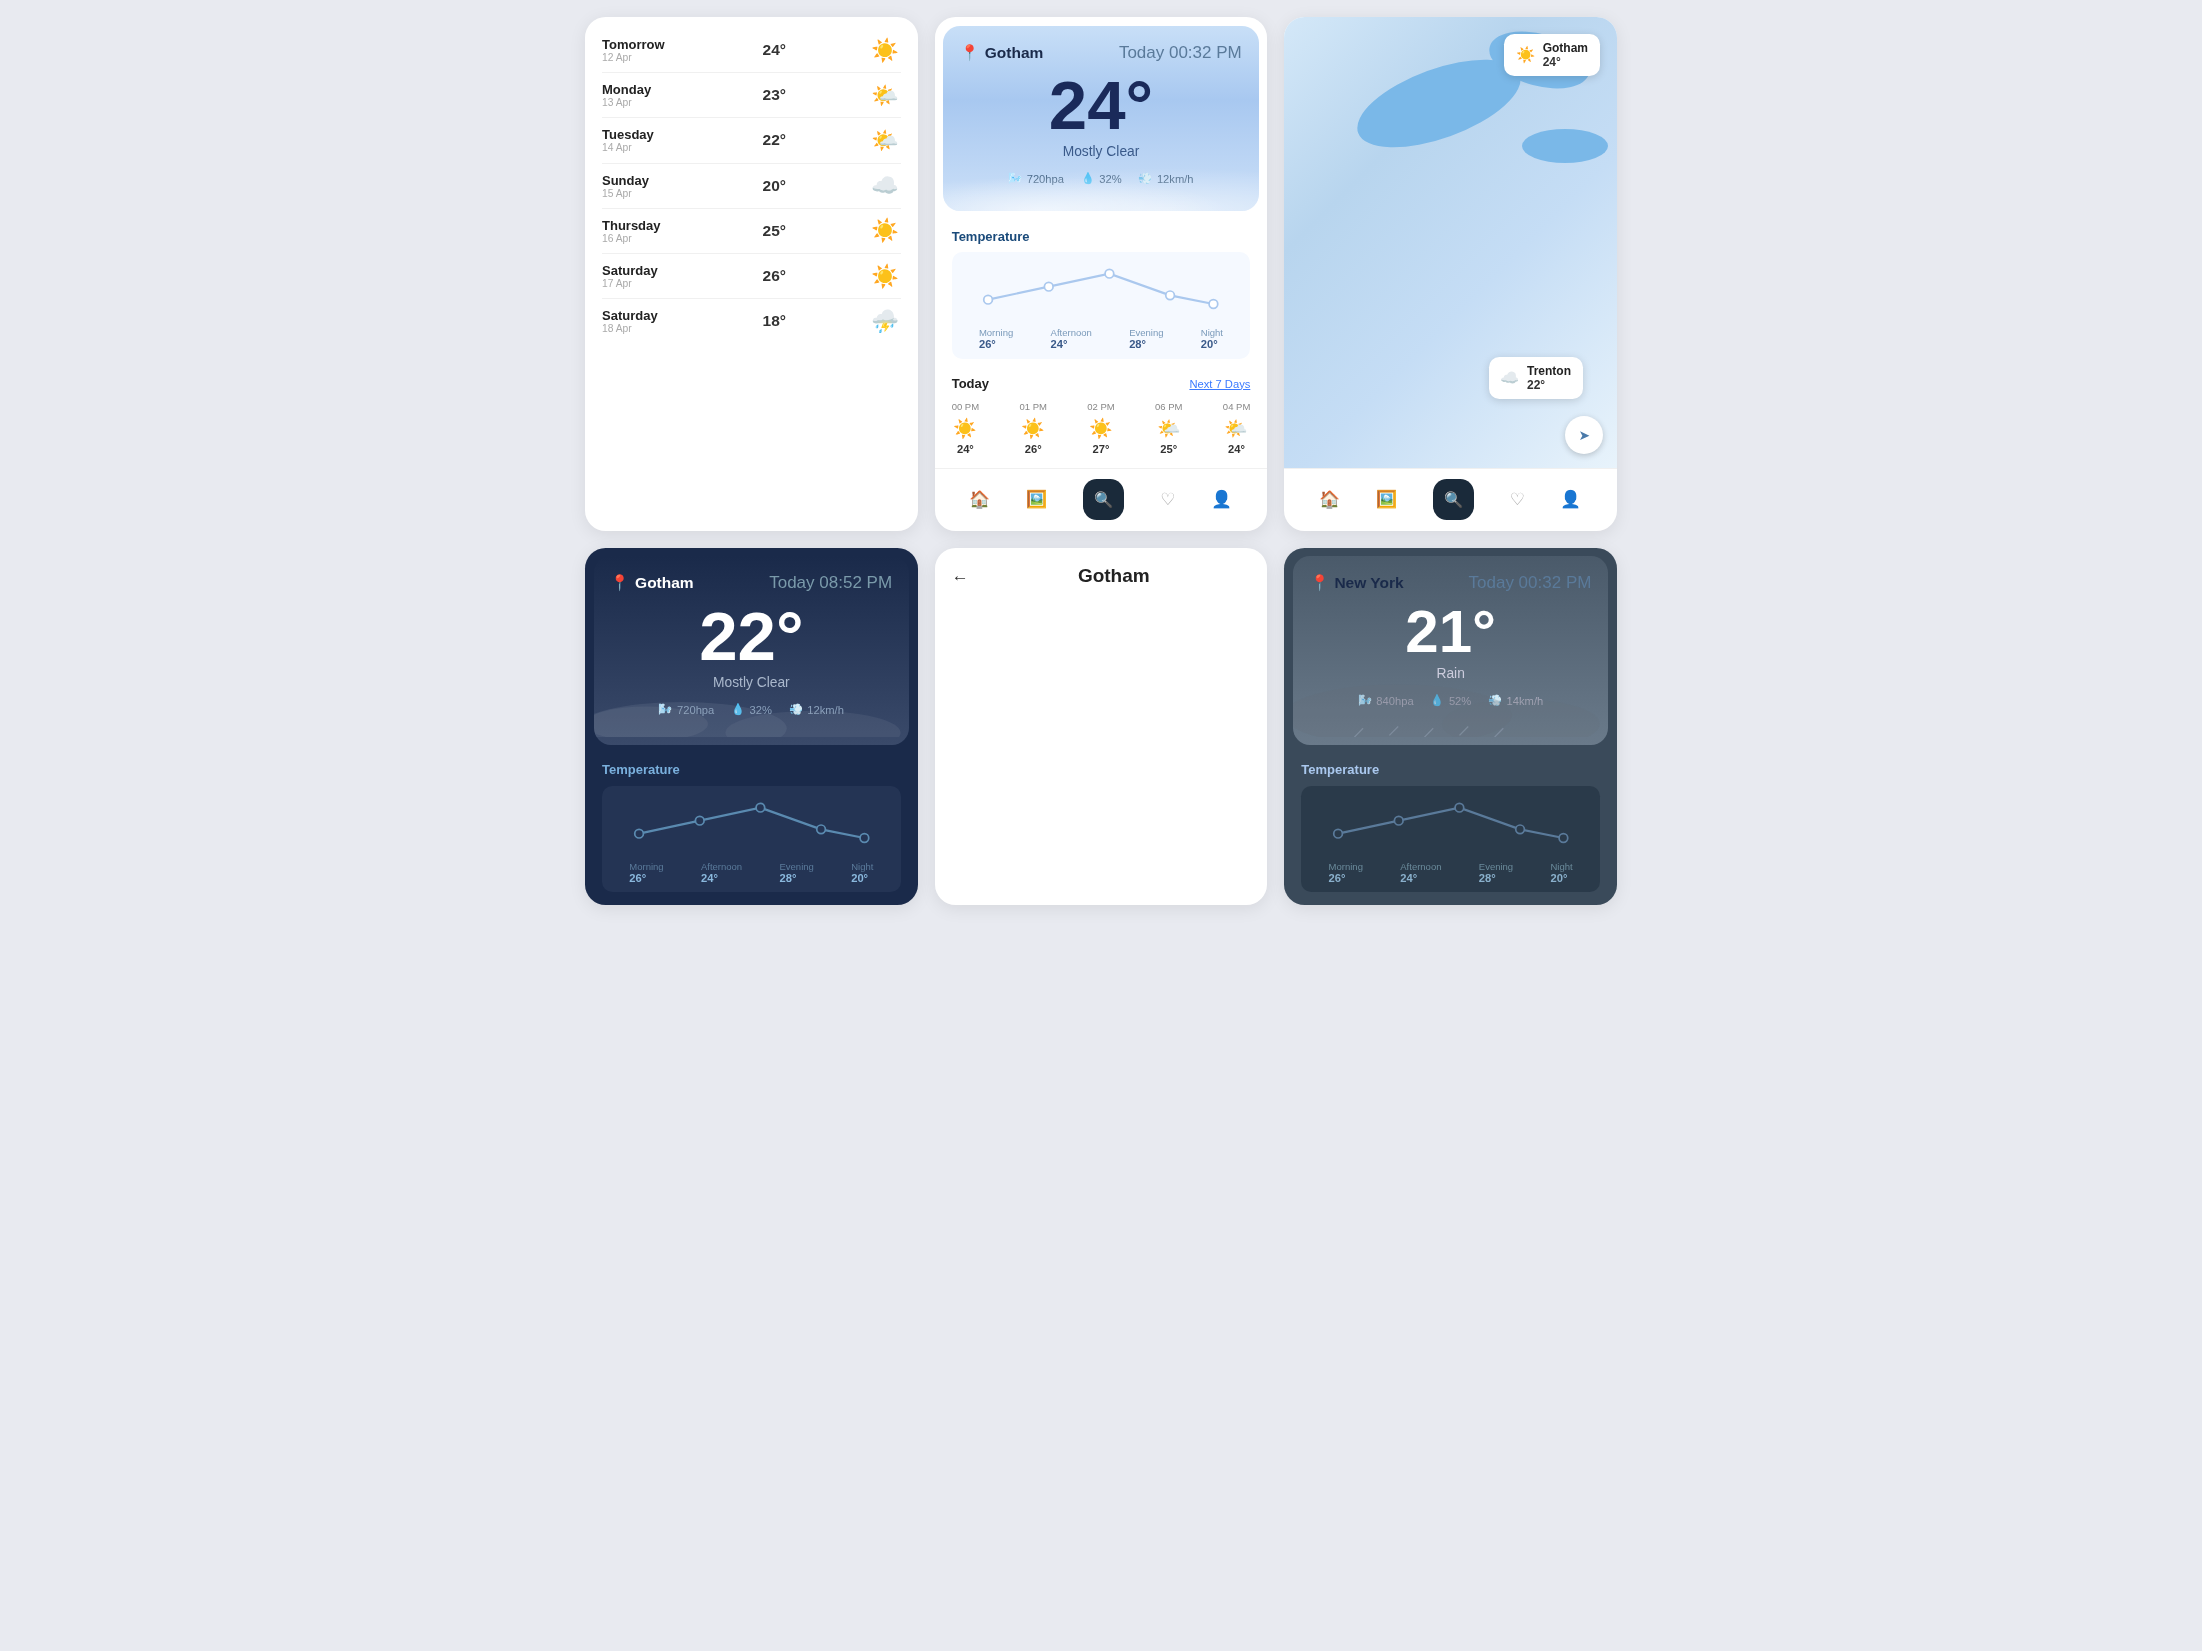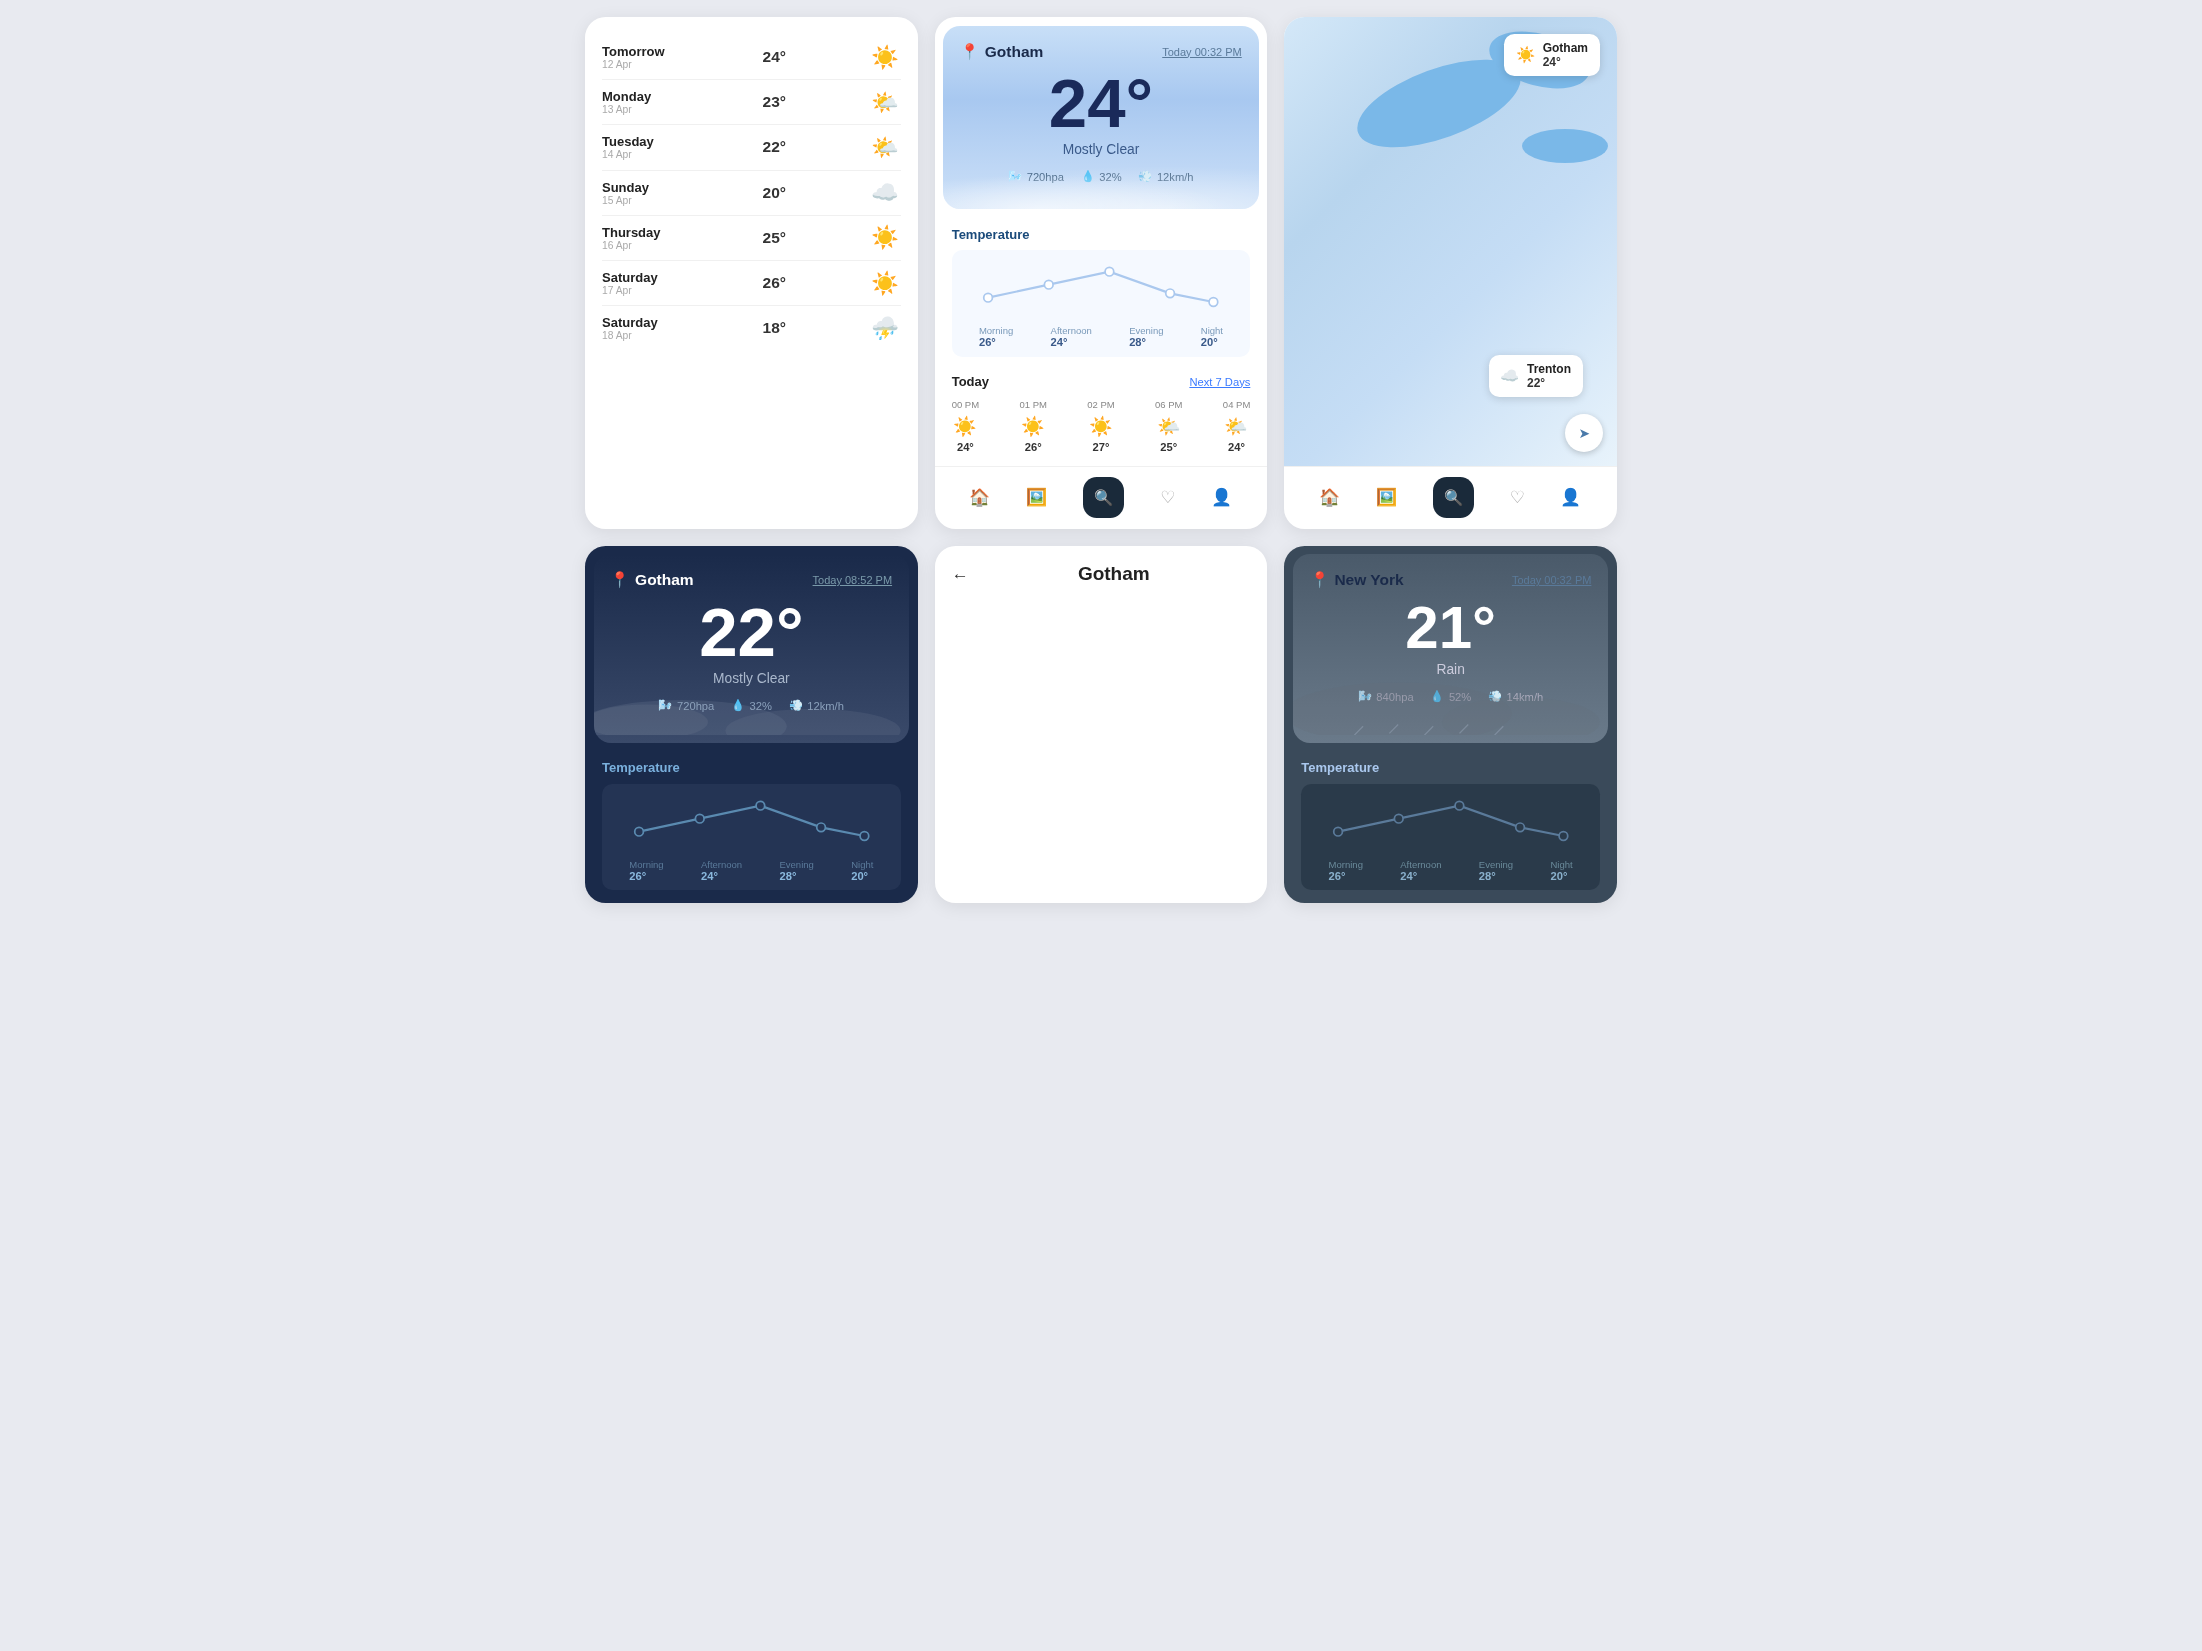--- a/index.html
+++ b/index.html
@@ -22,21 +22,21 @@
     
     .card {
       background: #fff;
       border-radius: 20.6px;
       overflow: hidden;
       box-shadow: 0 3.4px 17px rgba(0,0,0,0.08);
     }
 
     
     .forecast-card {
-      padding: 18px 17px;
+      padding: 11px 17px;
     }
     .forecast-row {
       display: flex;
       align-items: center;
       justify-content: space-between;
       padding: 8.6px 0;
       border-bottom: 0.9px solid #f0f0f0;
     }
     .forecast-row:last-child { border-bottom: none; }
     .forecast-day-name {
@@ -83,23 +83,22 @@
     }
     .location-name {
       font-size: 15.5px;
       font-weight: 700;
       color: #1a2a4a;
       display: flex;
       align-items: center;
       gap: 5.2px;
     }
     .weather-time {
-      font-size: 11px;
+      font-size: 17px;
       color: #5a7a9a;
-      text-decoration: underline;
     }
     .big-temp {
       font-size: 69px;
       font-weight: 700;
       color: #1a2a5a;
       line-height: 1;
       text-align: center;
       margin: 8.6px 0 4.3px;
     }
     .weather-condition {

